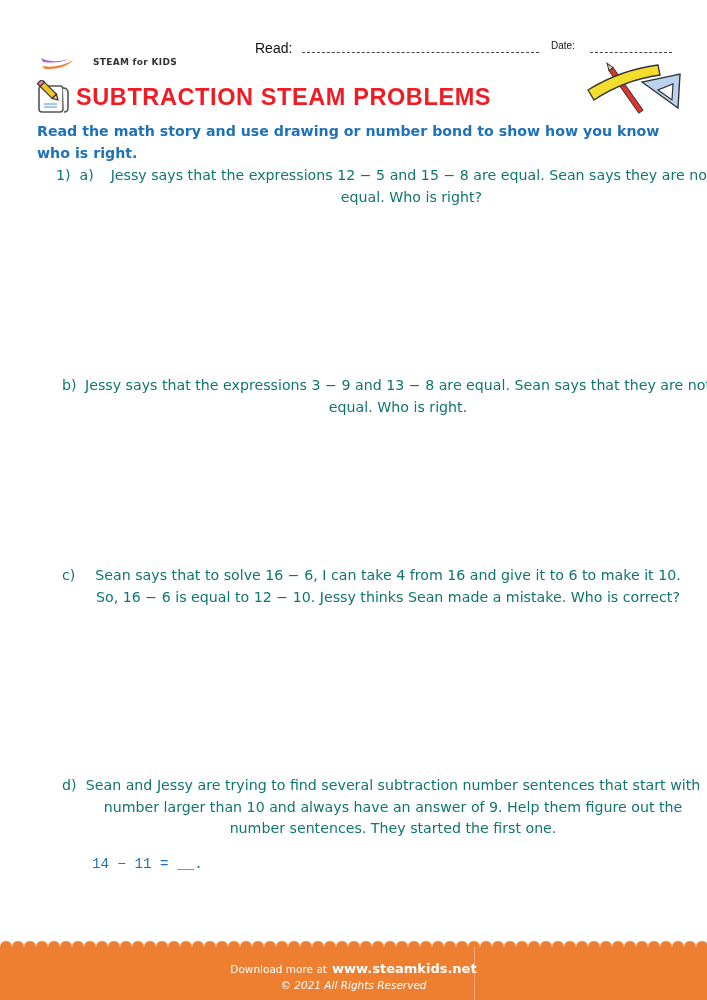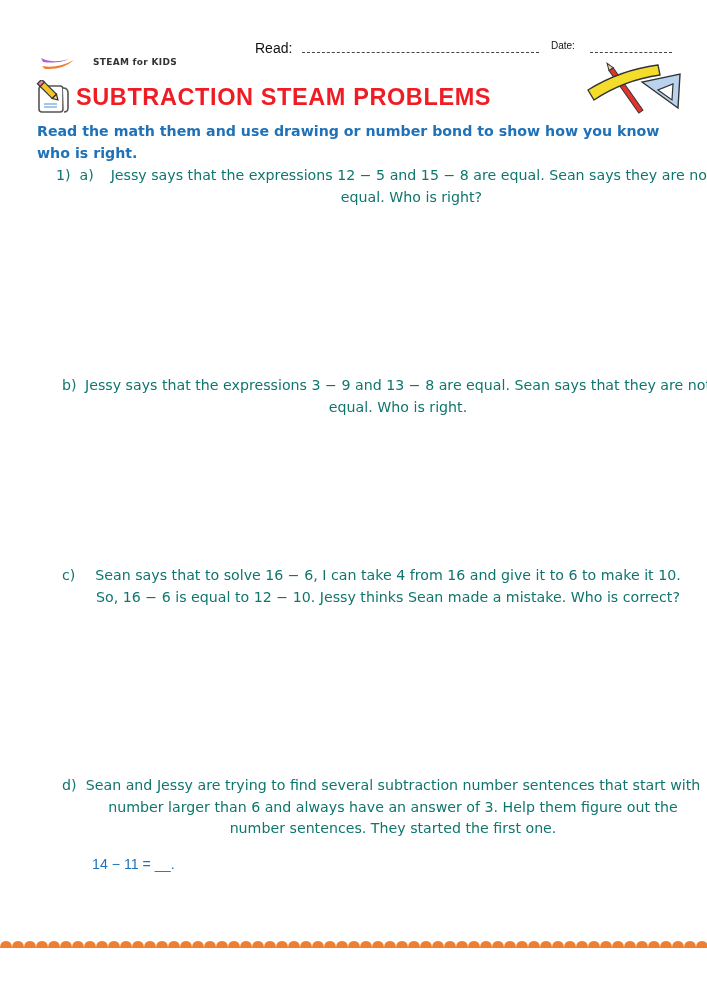--- a/index.html
+++ b/index.html
@@ -27,21 +27,21 @@
     .q .marker { position: absolute; left: 0; top: 0; white-space: nowrap; }
     .q .text { display: block; text-align: center; }
 
     .q-1a { left: 37px; top: 165px; width: 660px; }
     .q-1a .text { padding-left: 51px; text-indent: 0; }
     .q-b { left: 43px; top: 375px; width: 650px; }
     .q-c { left: 43px; top: 565px; width: 630px; }
     .q-d { left: 43px; top: 775px; width: 640px; }
     .q-b .text, .q-c .text, .q-d .text { padding-left: 22px; }
 
-    .equation { position: absolute; left: 92px; top: 856px; font-family: Liberation Sans, sans-serif; font-size: 14.2px; color: #1f72b8; white-space: nowrap; }
+    .equation { position: absolute; left: 92px; top: 856px; font-family: Liberation Mono, monospace; font-size: 14.2px; color: #1f72b8; white-space: nowrap; }
 
     .footer { position: absolute; left: 0; top: 940px; width: 707px; height: 60px; }
     .footer-scallop { position: absolute; left: 0; top: 0; width: 707px; height: 8px; }
     .footer-band { position: absolute; left: 0; top: 7px; width: 707px; height: 53px; background: #ee7f31; }
     .footer-divider { position: absolute; left: 474px; top: 0; width: 1px; height: 53px; background: rgba(255,255,255,0.35); }
     .footer-line1 { position: absolute; left: 0; width: 707px; top: 11px; text-align: center; padding-left: 0; color: #fff; font-family: "DejaVu Sans", sans-serif; white-space: nowrap; }
     .footer-line1 .pre { font-size: 10.5px; }
     .footer-line1 .url { font-size: 13px; font-weight: bold; }
     .footer-line2 { position: absolute; left: 0; width: 707px; top: 32px; text-align: center; color: #fff; font-family: "DejaVu Sans", sans-serif; font-style: italic; font-size: 10.5px; white-space: nowrap; }
   </style>
@@ -77,45 +77,53 @@
 <svg class="tools-icon" width="120" height="55" viewBox="0 0 120 55">
   <g transform="rotate(-35 50 30)">
     <rect x="44" y="2" width="5" height="52" fill="#e2332d" stroke="#333" stroke-width="1"></rect>
     <path d="M44 2 L46.5 -5 L49 2 Z" fill="#f3d6a3" stroke="#333" stroke-width="1"></path>
   </g>
   <path d="M62 22 L98 48 L100 14 Z" fill="#b9d3ef" stroke="#333" stroke-width="1.4"></path>
   <path d="M78 30 L92 40 L93 24 Z" fill="#fff" stroke="#333" stroke-width="1.2"></path>
   <path d="M8 30 Q40 10 78 5 L80 15 Q44 20 14 40 Z" fill="#f4dd2a" stroke="#333" stroke-width="1.3"></path>
 </svg>
 
-<div class="instructions">Read the math them and use drawing or number bond to show how you know who is right.</div>
+<div class="instructions">Read the math story and use drawing or number bond to show how you know who is right.</div>
 
 <div class="q q-1a">
   <span class="marker"><span>1)</span>&nbsp;&nbsp;<span>a)</span></span>
   <span class="text" style="padding-left:51px;">Jessy says that the expressions 12 − 5 and 15 − 8 are equal. Sean says they are not equal. Who is right?</span>
 </div>
 
 <div class="q q-b">
   <span class="marker">b)</span>
   <span class="text">Jessy says that the expressions 3 − 9 and 13 − 8 are equal. Sean says that they are not equal. Who is right.</span>
 </div>
 
 <div class="q q-c">
   <span class="marker">c)</span>
   <span class="text">Sean says that to solve 16 − 6, I can take 4 from 16 and give it to 6 to make it 10. So, 16 − 6 is equal to 12 − 10. Jessy thinks Sean made a mistake. Who is correct?</span>
 </div>
 
 <div class="q q-d">
   <span class="marker">d)</span>
-  <span class="text">Sean and Jessy are trying to find several subtraction number sentences that start with number larger than 6 and always have an answer of 3. Help them figure out the number sentences. They started the first one.</span>
+  <span class="text">Sean and Jessy are trying to find several subtraction number sentences that start with number larger than 10 and always have an answer of 9. Help them figure out the number sentences. They started the first one.</span>
 </div>
 <div class="equation">14 − 11 = __.</div>
 
 <div class="footer">
   <svg class="footer-scallop" width="707" height="8" viewBox="0 0 707 8" preserveAspectRatio="none">
     <defs>
       <pattern id="sc" x="0" y="0" width="12" height="8" patternUnits="userSpaceOnUse">
         <path d="M0 8 Q0 1 6 1 Q12 1 12 8 Z" fill="#ee7f31"></path>
       </pattern>
     </defs>
     <rect x="0" y="0" width="707" height="8" fill="url(#sc)"></rect>
   </svg>
+  <div class="footer-band">
+    <div class="footer-divider"></div>
+    <div class="footer-line1">
+      <span class="pre">Download more at</span>
+      <span class="url">www.steamkids.net</span>
+    </div>
+    <div class="footer-line2">© 2021 All Rights Reserved</div>
+  </div>
 </div>
 
 </body></html>

